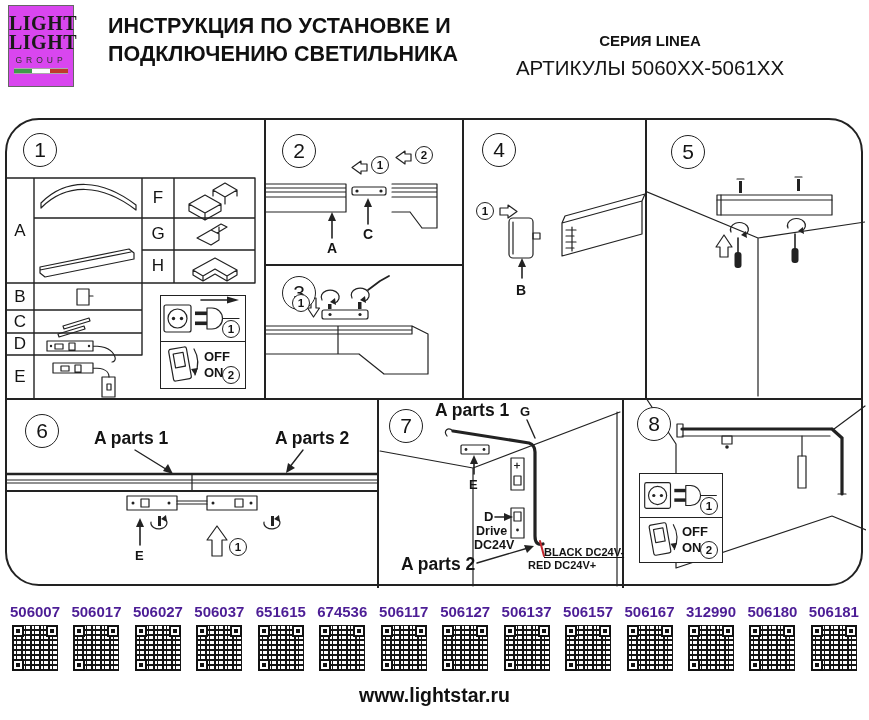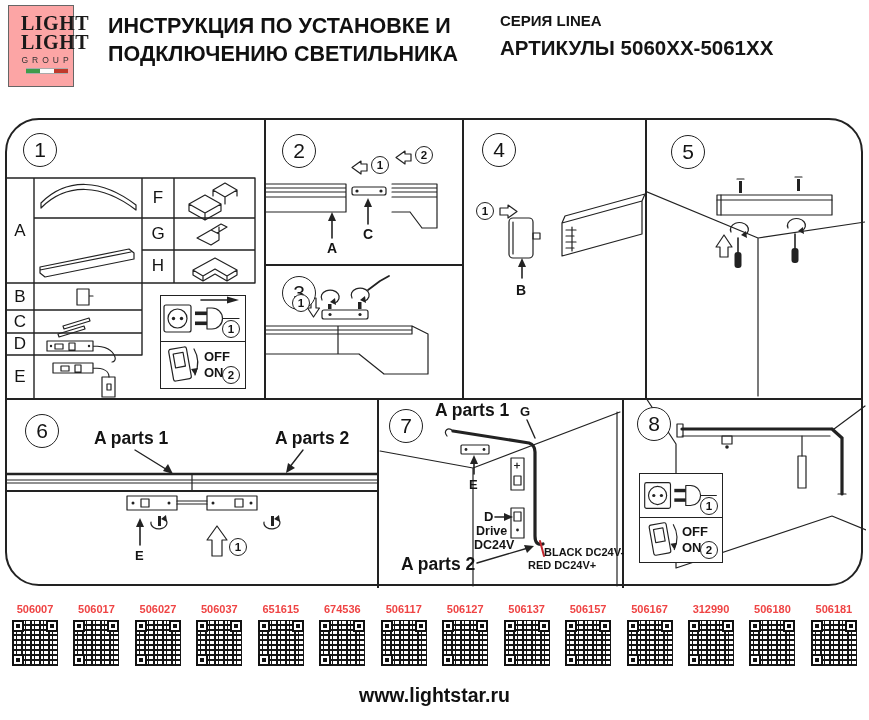--- a/index.html
+++ b/index.html
@@ -2,32 +2,32 @@
 <html><head>
 <meta charset="utf-8">
 <style>
   * { box-sizing: border-box; margin: 0; padding: 0; }
   html,body { width: 869px; height: 720px; background: #fff; }
   body { font-family: "Liberation Sans", sans-serif; color: #141414; position: relative; overflow: hidden; }
   .abs { position: absolute; }
 
   
   .logo-box { position: absolute; left: 8px; top: 5px; width: 66px; height: 82px;
-              border: 1px solid #666; text-align: center; padding-top: 8px; background:#fca5a5;padding-left:12px; }
+              border: 1px solid #666; text-align: center; padding-top: 8px; background:#d946ef; }
   .logo-word { font-family: "Liberation Serif", serif; font-weight: bold; font-size: 20px;
                line-height: 0.95; letter-spacing: 0.5px; color:#1a1a1a; }
   .logo-group { font-size: 8.5px; letter-spacing: 4px; margin-top: 3px; color:#333; }
   .logo-flag { height: 6px; margin: 3px 5px 0 5px; display: flex; border-top:1px solid #aaa; border-bottom:1px solid #aaa; }
   .logo-flag span { flex: 1; }
 
   .doc-title { position: absolute; left: 108px; top: 12px; width: 370px;
                font-size: 21.5px; font-weight: bold; line-height: 1.32; color: #111; }
-  .series-block { position: absolute; left: 500px; top: 12px; width: 300px; }
+  .series-block { position: absolute; left: 500px; top: 32px; width: 300px; text-align: center; }
   .series-name { font-size: 15px; font-weight: bold; }
-  .series-articles { font-size: 20.5px; font-weight: bold; margin-top: 7px; }
+  .series-articles { font-size: 20.5px; font-weight: normal; margin-top: 7px; }
 
   
   .diagram { position: absolute; left: 5px; top: 118px; width: 858px; height: 468px;
              border: 2px solid #222; border-radius: 34px; }
   .vd { position: absolute; width: 1.6px; background: #222; }
   .hd { position: absolute; height: 1.6px; background: #222; }
   .panel { position: absolute; }
   .panel svg { position: absolute; left: 0; top: 0; }
   svg path, svg rect, svg circle, svg line, svg polygon, svg ellipse
        { stroke: #222; fill: none; stroke-width: 1.2; stroke-linecap: round; stroke-linejoin: round; }
@@ -48,21 +48,21 @@
 
   
   .legend { position: absolute; border: 1.6px solid #222; background: #fff; }
   .legend-cell { position: relative; width: 100%; height: 50%; }
   .legend-cell.first { border-bottom: 1.6px solid #222; }
   .legend .onoff { position: absolute; font-size: 13px; font-weight: bold; line-height: 1.25; }
 
   
   .qr-row { position: absolute; left: 6px; top: 603px; width: 857px; display: flex; justify-content: space-between; }
   .qr-item { width: 58px; text-align: center; }
-  .qr-label { font-size: 11px; font-weight: bold; color: #ef4444; }
+  .qr-label { font-size: 15px; font-weight: bold; color: #4c1d95; }
   .qr-box { width: 46px; height: 46px; margin: 5px auto 0; position: relative;
     background:
       repeating-linear-gradient(90deg, #161616 0 2px, transparent 2px 4px, #161616 4px 5px, transparent 5px 9px),
       repeating-linear-gradient(0deg, #161616 0 2px, #fff 2px 5px, #161616 5px 7px, #fff 7px 10px);
   }
   .finder { position: absolute; width: 12px; height: 12px; border: 2.5px solid #111; background: #fff; }
   .finder::before { content: ""; position: absolute; left: 2px; top: 2px; width: 4px; height: 4px; background: #111; }
   .f-tl { left: 0; top: 0; } .f-tr { right: 0; top: 0; } .f-bl { left: 0; bottom: 0; }
 
   .footer-url { position: absolute; left: 0; top: 684px; width: 100%; text-align: center;
@@ -339,21 +339,21 @@
       </svg>
       <div class="step-circle" style="left:12px;top:11px;">
         <span>7</span>
       </div>
       <span class="lbl lbl-big" style="left:58px;top:2px;">A parts 1</span>
       <span class="lbl" style="left:143px;top:6px;">G</span>
       <span class="lbl" style="left:92px;top:79px;">E</span>
       <span class="lbl" style="left:107px;top:111px;">D</span>
       <span class="lbl" style="left:99px;top:126px;font-size:12.5px;">Drive</span>
       <span class="lbl" style="left:97px;top:140px;font-size:12.5px;">DC24V</span>
-      <span class="lbl" style="left:167px;top:148px;font-size:11px;">BLACK DC24V-</span>
+      <span class="lbl" style="left:167px;top:148px;font-size:11px;text-decoration:underline;">BLACK DC24V-</span>
       <span class="lbl" style="left:151px;top:161px;font-size:11px;">RED DC24V+</span>
       <span class="lbl lbl-big" style="left:24px;top:156px;">A parts 2</span>
     </div>
 
     <div class="panel" style="left:615px;top:278px;width:244px;height:190px;">
       <svg width="244" height="190" viewBox="0 0 244 190">
         <path d="M24 0 L54 46 M54 46 V170 M54 170 L210 118 M210 118 L244 132 M212 31 L243 8"></path>
         <path class="thick" d="M60 31 H210 M210 31 L220 40 M220 40 V96"></path>
         <path d="M60 38 H208 M216 96 h8"></path>
         <rect x="55" y="26" width="6" height="13"></rect>

